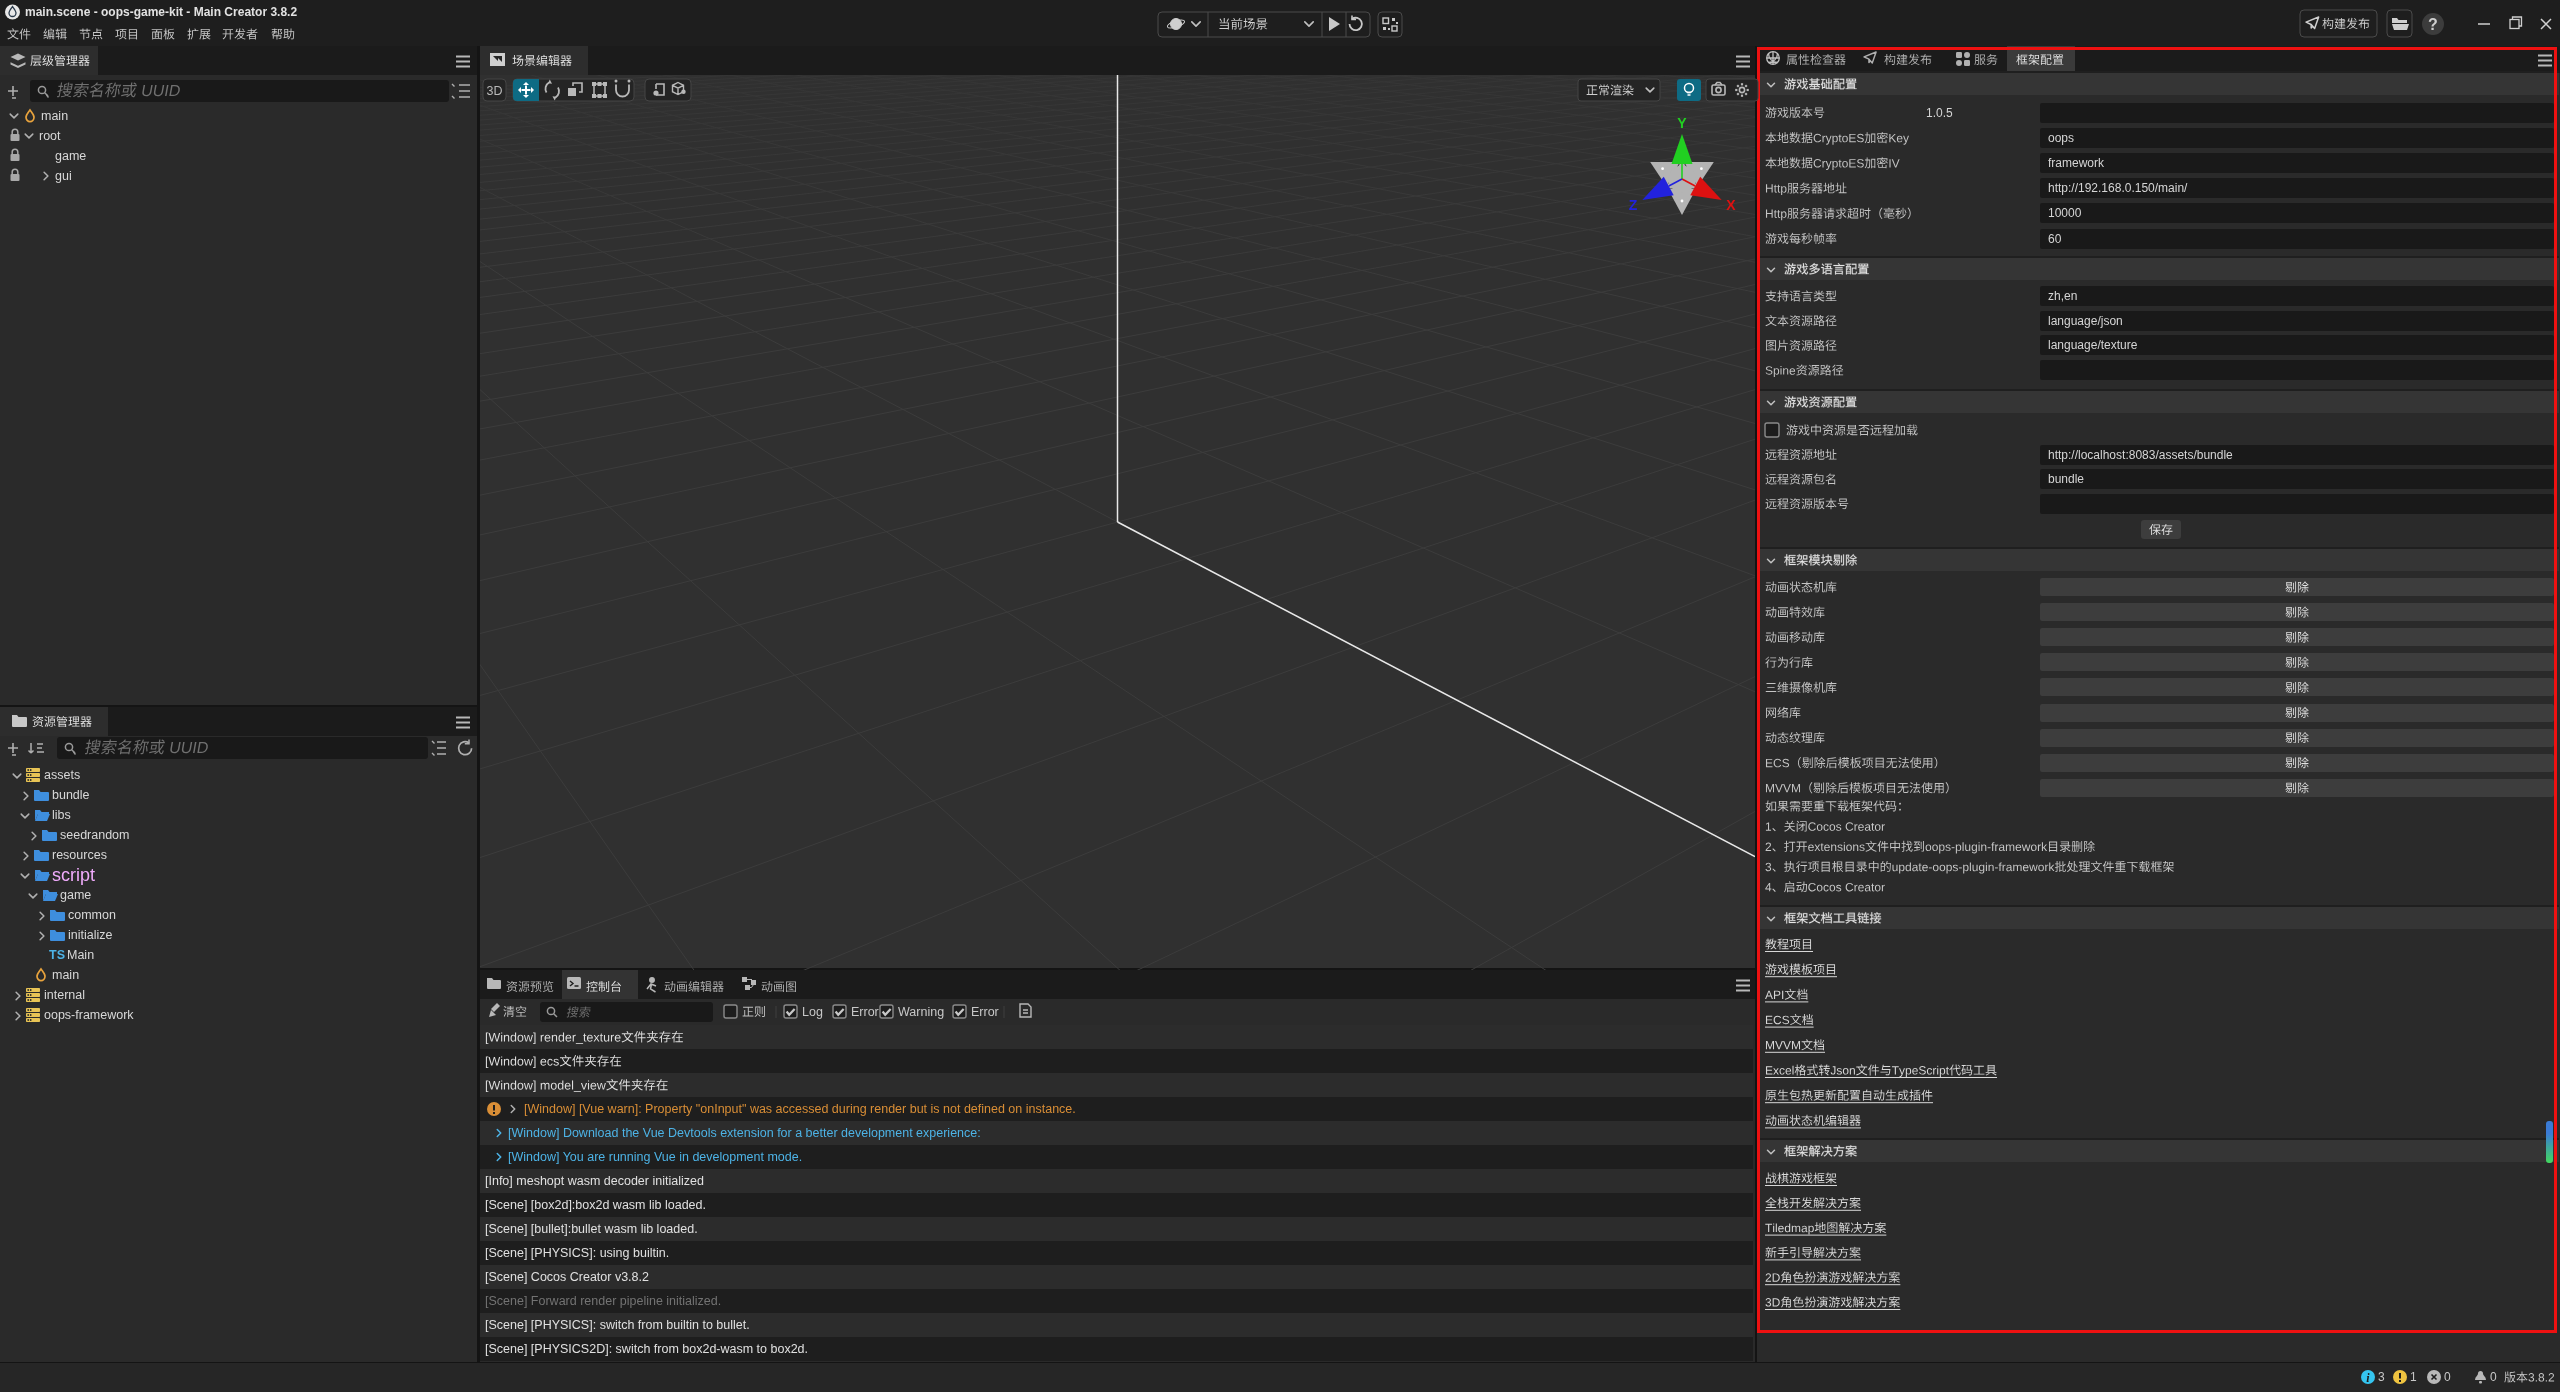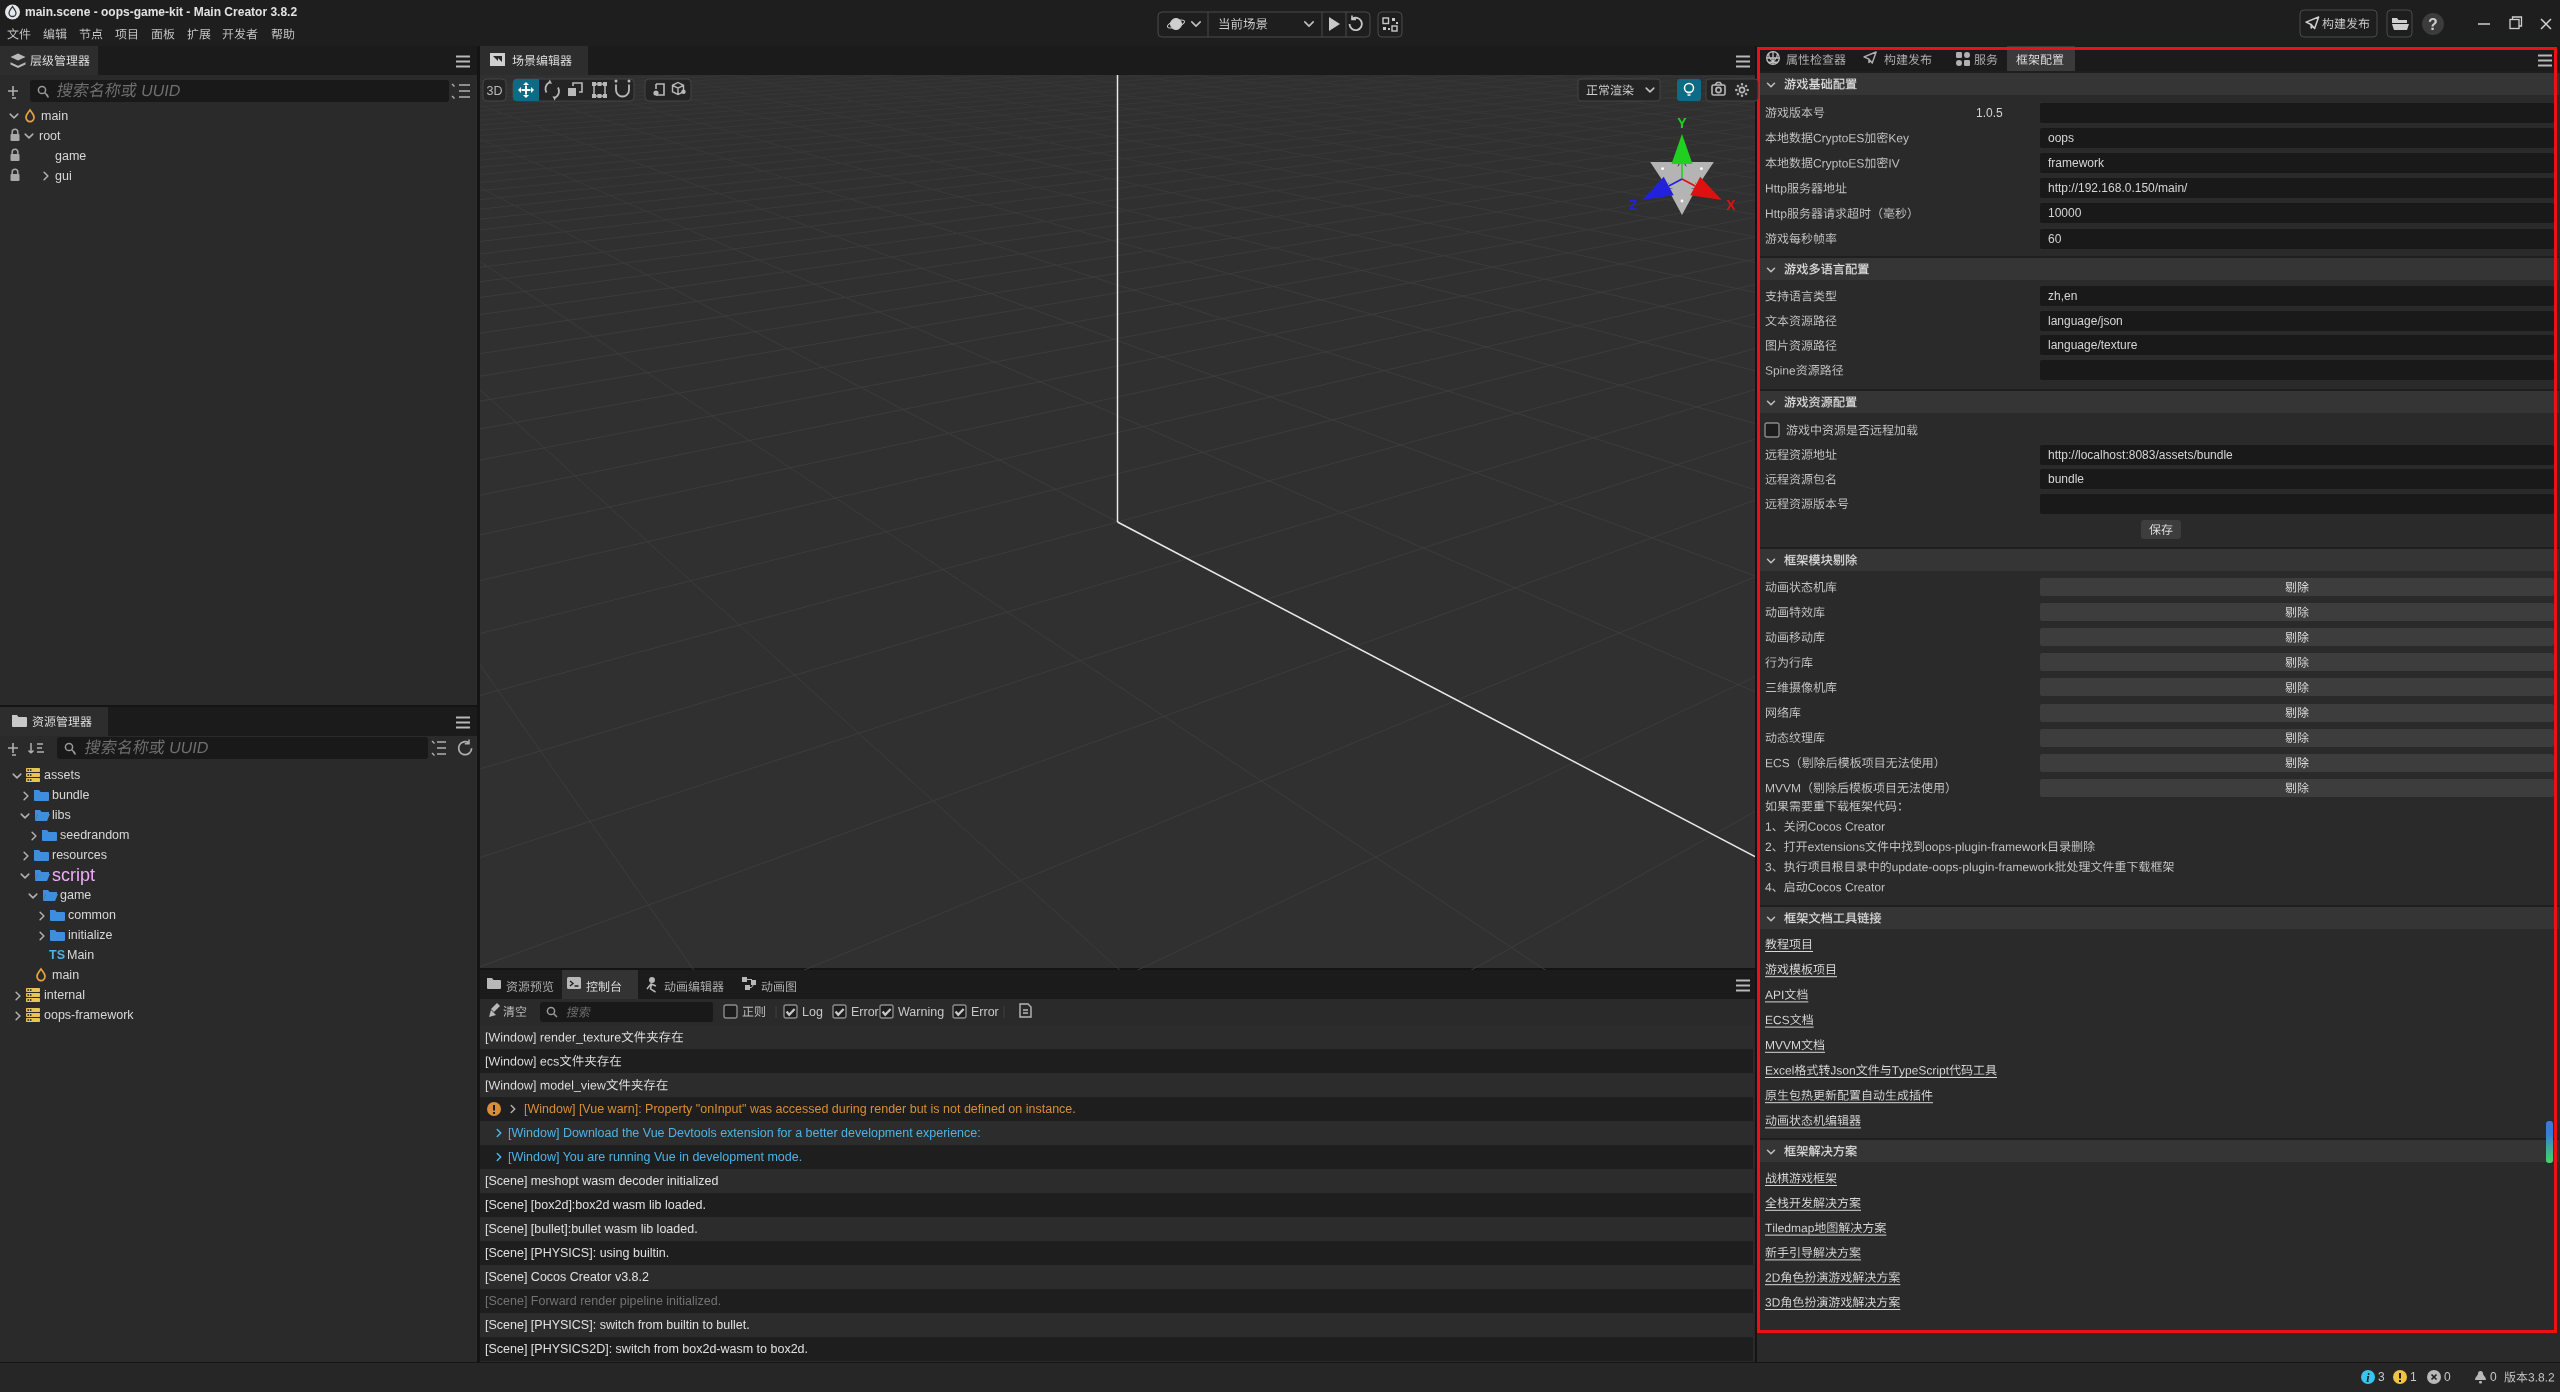--- a/index.html
+++ b/index.html
@@ -181,41 +181,41 @@
     <div style="position:absolute;left:480px;top:1025px;width:1273px;height:24px;background:#2c2c2c;"></div>
     <div style="position:absolute;left:480px;top:1049px;width:1273px;height:24px;background:#1e1e1e;"></div>
     <div style="position:absolute;left:480px;top:1073px;width:1273px;height:24px;background:#2c2c2c;"></div>
     <div style="position:absolute;left:480px;top:1097px;width:1273px;height:24px;background:#1e1e1e;"></div>
     <div style="position:absolute;left:524px;top:1102px;font-size:12.5px;color:#d98e36;white-space:pre;font-family:'Liberation Sans',sans-serif;line-height:14.75px;">[Window] [Vue warn]: Property "onInput" was accessed during render but is not defined on instance.</div>
     <div style="position:absolute;left:480px;top:1121px;width:1273px;height:24px;background:#2c2c2c;"></div>
     <div style="position:absolute;left:508px;top:1126px;font-size:12.5px;color:#4db3e6;white-space:pre;font-family:'Liberation Sans',sans-serif;line-height:14.75px;">[Window] Download the Vue Devtools extension for a better development experience:</div>
     <div style="position:absolute;left:480px;top:1145px;width:1273px;height:24px;background:#1e1e1e;"></div>
     <div style="position:absolute;left:508px;top:1150px;font-size:12.5px;color:#4db3e6;white-space:pre;font-family:'Liberation Sans',sans-serif;line-height:14.75px;">[Window] You are running Vue in development mode.</div>
     <div style="position:absolute;left:480px;top:1169px;width:1273px;height:24px;background:#2c2c2c;"></div>
-    <div style="position:absolute;left:485px;top:1174px;font-size:12.5px;color:#e0e0e0;white-space:pre;font-family:'Liberation Sans',sans-serif;line-height:14.75px;">[Scene] meshopt wasm decoder initialized</div>
+    <div style="position:absolute;left:485px;top:1174px;font-size:12.5px;color:#e0e0e0;white-space:pre;font-family:'Liberation Sans',sans-serif;line-height:14.75px;">[Info] meshopt wasm decoder initialized</div>
     <div style="position:absolute;left:480px;top:1193px;width:1273px;height:24px;background:#1e1e1e;"></div>
     <div style="position:absolute;left:485px;top:1198px;font-size:12.5px;color:#e0e0e0;white-space:pre;font-family:'Liberation Sans',sans-serif;line-height:14.75px;">[Scene] [box2d]:box2d wasm lib loaded.</div>
     <div style="position:absolute;left:480px;top:1217px;width:1273px;height:24px;background:#2c2c2c;"></div>
     <div style="position:absolute;left:485px;top:1222px;font-size:12.5px;color:#e0e0e0;white-space:pre;font-family:'Liberation Sans',sans-serif;line-height:14.75px;">[Scene] [bullet]:bullet wasm lib loaded.</div>
     <div style="position:absolute;left:480px;top:1241px;width:1273px;height:24px;background:#1e1e1e;"></div>
     <div style="position:absolute;left:485px;top:1246px;font-size:12.5px;color:#e0e0e0;white-space:pre;font-family:'Liberation Sans',sans-serif;line-height:14.75px;">[Scene] [PHYSICS]: using builtin.</div>
     <div style="position:absolute;left:480px;top:1265px;width:1273px;height:24px;background:#2c2c2c;"></div>
     <div style="position:absolute;left:485px;top:1270px;font-size:12.5px;color:#e0e0e0;white-space:pre;font-family:'Liberation Sans',sans-serif;line-height:14.75px;">[Scene] Cocos Creator v3.8.2</div>
     <div style="position:absolute;left:480px;top:1289px;width:1273px;height:24px;background:#1e1e1e;"></div>
     <div style="position:absolute;left:485px;top:1294px;font-size:12.5px;color:#737373;white-space:pre;font-family:'Liberation Sans',sans-serif;line-height:14.75px;">[Scene] Forward render pipeline initialized.</div>
     <div style="position:absolute;left:480px;top:1313px;width:1273px;height:24px;background:#2c2c2c;"></div>
     <div style="position:absolute;left:485px;top:1318px;font-size:12.5px;color:#e0e0e0;white-space:pre;font-family:'Liberation Sans',sans-serif;line-height:14.75px;">[Scene] [PHYSICS]: switch from builtin to bullet.</div>
     <div style="position:absolute;left:480px;top:1337px;width:1273px;height:24px;background:#1e1e1e;"></div>
     <div style="position:absolute;left:485px;top:1342px;font-size:12.5px;color:#e0e0e0;white-space:pre;font-family:'Liberation Sans',sans-serif;line-height:14.75px;">[Scene] [PHYSICS2D]: switch from box2d-wasm to box2d.</div>
     <div style="position:absolute;left:1757px;top:46px;width:803px;height:27px;background:#1b1b1b;"></div>
     <div style="position:absolute;left:2007px;top:46px;width:68px;height:27px;background:#3a3a3a;"></div>
     <div style="position:absolute;left:1758px;top:70.5px;width:801px;height:2px;background:#1f1f1f;"></div>
     <div style="position:absolute;left:1758px;top:73px;width:801px;height:22px;background:#353535;"></div>
     <div style="position:absolute;left:2040px;top:102.5px;width:514px;height:20px;background:#191919;border-radius:2px;"></div>
-    <div style="position:absolute;left:1976px;top:105.5px;font-size:12px;color:#d5d5d5;white-space:pre;font-family:'Liberation Sans',sans-serif;line-height:14.16px;">1.0.5</div>
+    <div style="position:absolute;left:1926px;top:105.5px;font-size:12px;color:#d5d5d5;white-space:pre;font-family:'Liberation Sans',sans-serif;line-height:14.16px;">1.0.5</div>
     <div style="position:absolute;left:2040px;top:127.7px;width:514px;height:20px;background:#191919;border-radius:2px;"></div>
     <div style="position:absolute;left:2048px;top:130.7px;font-size:12px;color:#d5d5d5;white-space:pre;font-family:'Liberation Sans',sans-serif;line-height:14.16px;">oops</div>
     <div style="position:absolute;left:2040px;top:152.9px;width:514px;height:20px;background:#191919;border-radius:2px;"></div>
     <div style="position:absolute;left:2048px;top:155.9px;font-size:12px;color:#d5d5d5;white-space:pre;font-family:'Liberation Sans',sans-serif;line-height:14.16px;">framework</div>
     <div style="position:absolute;left:2040px;top:178.1px;width:514px;height:20px;background:#191919;border-radius:2px;"></div>
     <div style="position:absolute;left:2048px;top:181.1px;font-size:12px;color:#d5d5d5;white-space:pre;font-family:'Liberation Sans',sans-serif;line-height:14.16px;">http://192.168.0.150/main/</div>
     <div style="position:absolute;left:2040px;top:203.3px;width:514px;height:20px;background:#191919;border-radius:2px;"></div>
     <div style="position:absolute;left:2048px;top:206.3px;font-size:12px;color:#d5d5d5;white-space:pre;font-family:'Liberation Sans',sans-serif;line-height:14.16px;">10000</div>
     <div style="position:absolute;left:2040px;top:228.5px;width:514px;height:20px;background:#191919;border-radius:2px;"></div>
     <div style="position:absolute;left:2048px;top:231.5px;font-size:12px;color:#d5d5d5;white-space:pre;font-family:'Liberation Sans',sans-serif;line-height:14.16px;">60</div>

